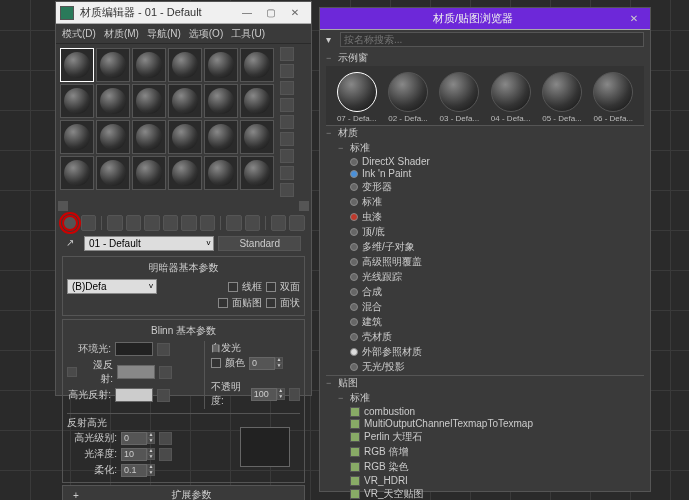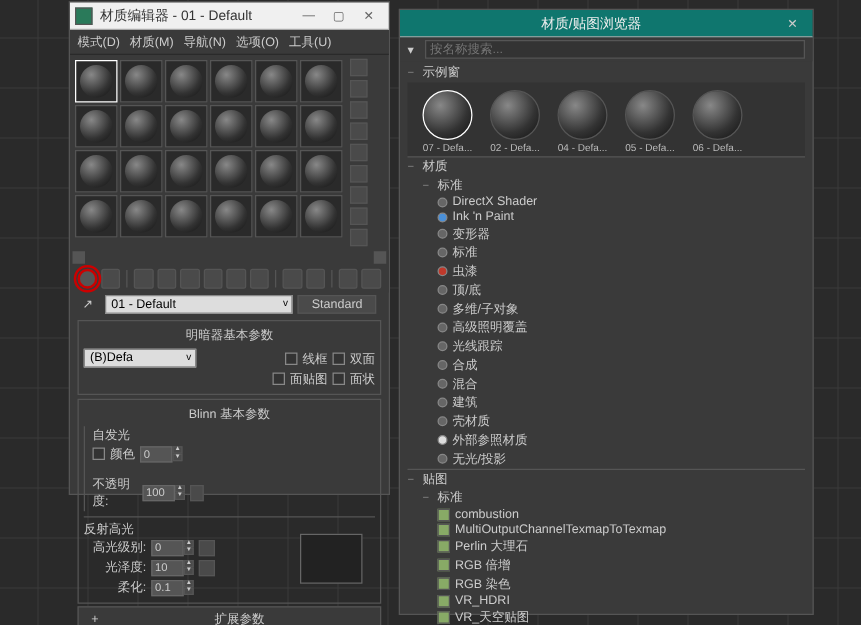--- a/index.html
+++ b/index.html
@@ -26,38 +26,38 @@
 .arrow { width: 10px; height: 10px; background: #555; cursor: pointer; }
 .toolbar2 { display: flex; gap: 3px; padding: 3px 6px; background: #3a3a3a; align-items: center; }
 .tbtn { width: 16px; height: 16px; background: #4a4a4a; border: 1px solid #555; cursor: pointer; border-radius: 2px; }
 .tbtn.red { border: 2px solid #c00; background: #555; border-radius: 50%; position: relative; }
 .tbtn.red::before { content:""; position:absolute; inset:-5px; border:2px solid #c00; border-radius:50%; }
 .sep { width: 1px; height: 14px; background: #555; margin: 0 2px; }
 .namerow { display: flex; align-items: center; gap: 4px; padding: 2px 10px; font-size: 10px; }
 .picker { width: 14px; height: 14px; display: inline-block; }
 .combo { flex: 1; background: #ddd; color: #000; font-size: 10px; padding: 1px 4px; border: 1px solid #888; cursor: pointer; position: relative; }
 .combo::after { content: "v"; position: absolute; right: 3px; font-size: 8px; }
-.stdbtn { padding: 1px 10px; background: #4a4a4a; border: 1px solid #555; cursor: pointer; }
+.stdbtn { padding: 1px 20px; background: #4a4a4a; border: 1px solid #555; cursor: pointer; }
 .section { border: 1px solid #555; margin: 3px 6px 2px 6px; padding: 3px 4px 4px 4px; position: relative; }
 .section-h { text-align: center; font-size: 10px; padding: 1px 0 3px 0; }
 .row { display: flex; align-items: center; gap: 4px; font-size: 10px; padding: 1px 0; }
 .row label { text-align: right; }
 .cb { width: 10px; height: 10px; border: 1px solid #888; background: #333; display: inline-block; cursor: pointer; }
 .spin { display: inline-flex; align-items: center; }
 .spin input { width: 26px; height: 13px; background: #555; border: 1px solid #666; color: #ccc; font-size: 9px; padding: 0 2px; }
 .spin .ar { width: 8px; display: flex; flex-direction: column; }
 .spin .ar div { height: 6px; background: #4a4a4a; border: 1px solid #555; font-size: 5px; line-height: 3px; text-align: center; cursor: pointer; }
 .swatch { width: 38px; height: 14px; border: 1px solid #666; cursor: pointer; }
 .swatch.dark { background: #222; }
 .swatch.big { width: 50px; height: 40px; }
 .sq { width: 13px; height: 13px; background: #4a4a4a; border: 1px solid #555; cursor: pointer; }
 .roll { display: flex; align-items: center; background: #3a3a3a; padding: 2px 8px; margin: 0 6px; border: 1px solid #555; cursor: pointer; gap: 6px; }
 .roll .pm { width: 10px; text-align: center; }
 
-.w2 .titlebar { background: #0f766e; color: #eee; }
+.w2 .titlebar { background: #6d28d9; color: #eee; }
 .search { display: flex; align-items: center; padding: 2px 6px; gap: 4px; background: #3a3a3a; }
 .search .menu { width: 10px; cursor: pointer; }
 .search input { flex: 1; background: #333; border: 1px solid #555; color: #aaa; font-size: 10px; padding: 1px 3px; }
 .tree { padding: 2px 6px 6px 6px; overflow: hidden; }
 .treerow { display: flex; align-items: center; gap: 4px; padding: 0 0 1px 0; font-size: 10px; cursor: pointer; }
 .treerow.h1 { color: #ccc; }
 .treerow.h2 { padding-left: 12px; color: #ccc; }
 .treerow.h3 { padding-left: 24px; color: #ccc; }
 .exp { font-size: 9px; color: #888; width: 8px; }
 .dot { width: 8px; height: 8px; border-radius: 50%; background: #666; border: 1px solid #888; }
@@ -223,20 +223,38 @@
       <span class="cb"></span>
         <span>面贴图</span>
       <span class="cb"></span>
         <span>面状</span>
     </div>
   </div>
 
   <div class="section">
     <div class="section-h">Blinn 基本参数</div>
     <div style="display:flex; gap:6px;">
+      <div style="flex:1">
+        <div class="row">
+            <label style="width:44px">环境光:</label>
+            <span class="swatch dark"></span>
+            <span class="sq"></span>
+          </div>
+        <div class="row">
+            <span class="sq" style="width:10px;height:10px"></span>
+            <label style="width:32px">漫反射:</label>
+            <span class="swatch" style="background:#888"></span>
+            <span class="sq"></span>
+          </div>
+        <div class="row">
+            <label style="width:44px">高光反射:</label>
+            <span class="swatch" style="background:#ccc"></span>
+            <span class="sq"></span>
+          </div>
+      </div>
       <div style="flex:0 0 96px; border-left:1px solid #555; padding-left:6px;">
         <div style="font-size:10px;">自发光</div>
         <div class="row">
             <span class="cb"></span>
             <span>颜色</span>
           <span class="spin">
               <input value="0" style="">
               <span class="ar">
                 <div>▲</div>
                 <div>▼</div>
@@ -323,20 +341,24 @@
       <div class="sitem sel">
           <div class="sball"></div>
           <div>07 - Defa...</div>
         </div>
       <div class="sitem">
           <div class="sball"></div>
           <div>02 - Defa...</div>
         </div>
       <div class="sitem">
           <div class="sball"></div>
+          <div>03 - Defa...</div>
+        </div>
+      <div class="sitem">
+          <div class="sball"></div>
           <div>04 - Defa...</div>
         </div>
       <div class="sitem">
           <div class="sball"></div>
           <div>05 - Defa...</div>
         </div>
       <div class="sitem">
           <div class="sball"></div>
           <div>06 - Defa...</div>
         </div>

